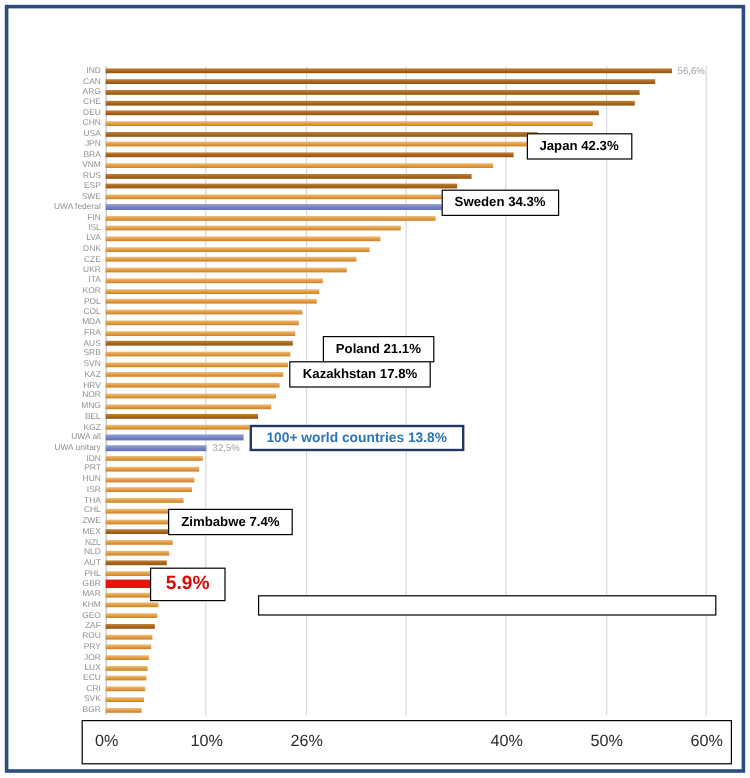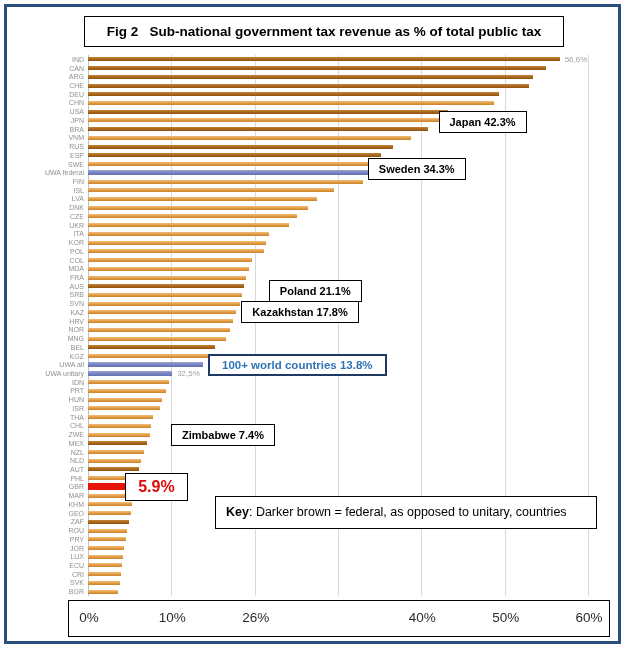--- a/index.html
+++ b/index.html
@@ -29,21 +29,20 @@
   #source-box p + p{margin-top:9px;}
   .b{font-weight:bold;}
   .i{font-style:italic;}
 </style>
 </head>
 <body>
 
 <div id="wrap">
   <div id="frame"></div>
 
-  <div id="title-box">Fig 2   Sub-national government tax revenue as % of total public tax</div>
 
   <div id="chart">
       <div class="gridline first" style="left: 88px;"></div>
       <div class="gridline" style="left: 171.333px;"></div>
       <div class="gridline" style="left: 254.667px;"></div>
       <div class="gridline" style="left: 338px;"></div>
       <div class="gridline" style="left: 421.333px;"></div>
       <div class="gridline" style="left: 504.667px;"></div>
       <div class="gridline" style="left: 588px;"></div>
       <div class="country-label" style="left: 4px; top: 55.8629px;">IND</div>
@@ -170,30 +169,29 @@
       <div class="bar unitary" style="left: 88px; width: 31.6667px; top: 580.911px;"></div>
       <div class="country-label" style="left: 4px; top: 588.137px;">BGR</div>
       <div class="bar unitary" style="left: 88px; width: 30px; top: 589.637px;"></div>
       <div class="ann-value" style="left: 564.667px; top: 59.3629px;">56,6%</div>
       <div class="ann-box" style="left: 438.5px; top: 122.444px;">Japan 42.3%</div>
       <div class="ann-box" style="left: 367.833px; top: 169.073px;">Sweden 34.3%</div>
       <div class="ann-box" style="left: 268.833px; top: 251.331px; margin-top: 40px;">Poland 21.1%</div>
       <div class="ann-box" style="left: 241.333px; top: 312.411px;">Kazakhstan 17.8%</div>
       <div class="ann-box blue" style="left: 208px; top: 364.766px;">100+ world countries 13.8%</div>
       <div class="ann-value" style="left: 177.167px; top: 373.492px;">32,5%</div>
-      <div class="ann-box" style="left: 171px; top: 434.573px;">Zimbabwe 7.4%</div>
+      <div class="ann-box" style="left: 140px; top: 434.573px;">Zimbabwe 7.4%</div>
       <div class="ann-box red" style="left: 125.167px; top: 486.927px;">5.9%</div>
     </div>
 
   <div id="x-axis-box">
       <div class="x-tick" style="left: 20px;">0%</div>
       <div class="x-tick" style="left: 103.333px;">10%</div>
       <div class="x-tick" style="left: 186.667px;">26%</div>
       <div class="x-tick" style="left: 270px; margin-top: 40px;">30%</div>
       <div class="x-tick" style="left: 353.333px;">40%</div>
       <div class="x-tick" style="left: 436.667px;">50%</div>
       <div class="x-tick" style="left: 520px;">60%</div>
     </div>
 
   <div id="source-box">
-    <p><span class="b">Key</span><span>: Darker brown = federal, as opposed to unitary, countries</span></p>
   </div>
 </div>
 
 </body></html>

